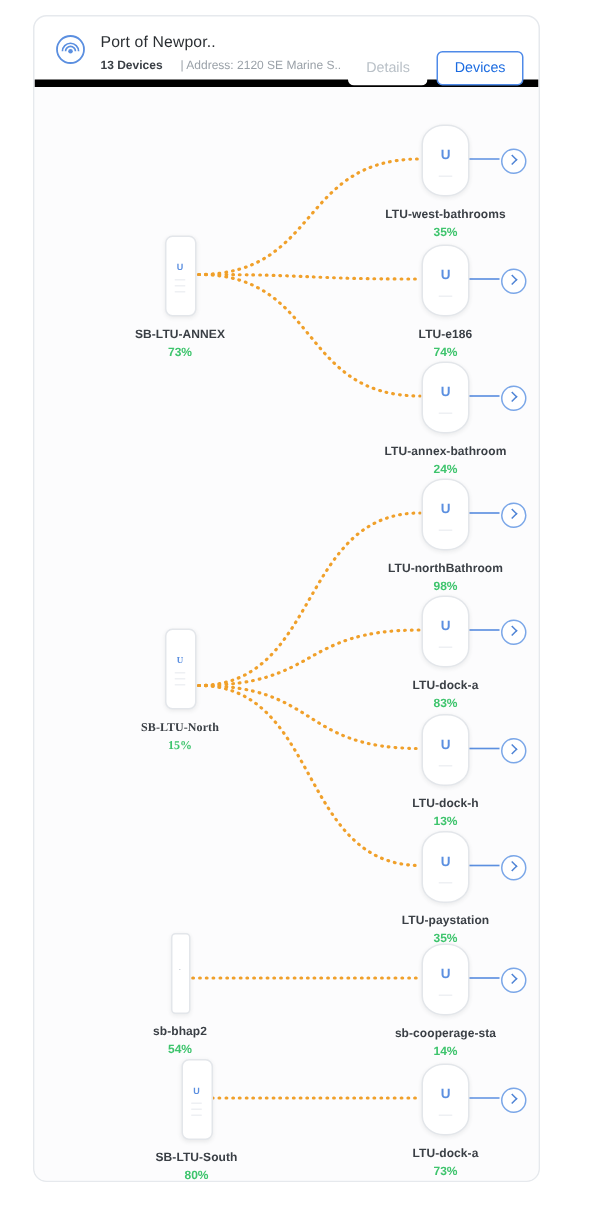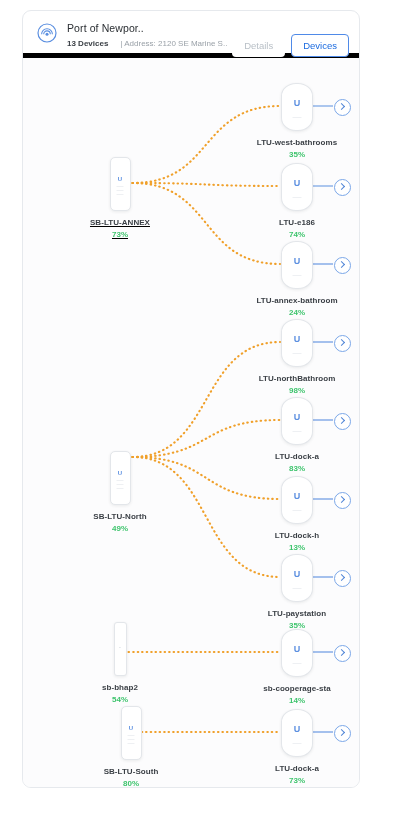--- a/index.html
+++ b/index.html
@@ -242,21 +242,21 @@
         <path d="M 109.5 399 C 190.625 399, 175.875 284, 257 284" fill="none" stroke="#f0a02a" stroke-width="2.1" stroke-linecap="round" stroke-dasharray="0.5 4"></path>
         <path d="M 109.5 399 C 190.625 399, 175.875 362, 257 362" fill="none" stroke="#f0a02a" stroke-width="2.1" stroke-linecap="round" stroke-dasharray="0.5 4"></path>
         <path d="M 109.5 399 C 190.625 399, 175.875 441, 257 441" fill="none" stroke="#f0a02a" stroke-width="2.1" stroke-linecap="round" stroke-dasharray="0.5 4"></path>
         <path d="M 109.5 399 C 190.625 399, 175.875 519, 257 519" fill="none" stroke="#f0a02a" stroke-width="2.1" stroke-linecap="round" stroke-dasharray="0.5 4"></path>
         <line x1="289" y1="594" x2="310" y2="594" stroke="#5b8fe0" stroke-width="1.1"></line>
         <path d="M 105.5 594 C 188.825 594, 173.675 594, 257 594" fill="none" stroke="#f0a02a" stroke-width="2.1" stroke-linecap="round" stroke-dasharray="0.5 4"></path>
         <line x1="289" y1="674" x2="310" y2="674" stroke="#5b8fe0" stroke-width="1.1"></line>
         <path d="M 109.5 674 C 190.625 674, 175.875 674, 257 674" fill="none" stroke="#f0a02a" stroke-width="2.1" stroke-linecap="round" stroke-dasharray="0.5 4"></path>
       </svg>
     <div id="nodes">
-        <div class="node" style="left: 97px; top: 99px; text-decoration: underline;">
+        <div class="node" style="left: 97px; top: 99px;">
           <div class="dev sector">
             <span class="ulogo">U</span>
             <span class="vent v1"></span>
             <span class="vent v2"></span>
             <span class="vent v3"></span>
           </div>
           <div class="node-label">SB-LTU-ANNEX</div>
           <div class="node-pct">73%</div>
         </div>
         <div class="node" style="left: 274px; top: 25px;">
@@ -279,29 +279,29 @@
           <div class="dev station">
             <span class="ulogo">U</span>
             <span class="vent v1"></span>
           </div>
           <div class="node-label">LTU-annex-bathroom</div>
           <div class="node-pct">24%</div>
         </div>
         <div class="chev" style="left: 318px; top: 48px;"></div>
         <div class="chev" style="left: 318px; top: 128px;"></div>
         <div class="chev" style="left: 318px; top: 206px;"></div>
-        <div class="node" style="left: 97px; top: 393px;">
+        <div class="node" style="left: 97px; top: 361px; font-family: Liberation Serif, serif;">
           <div class="dev sector">
             <span class="ulogo">U</span>
             <span class="vent v1"></span>
             <span class="vent v2"></span>
             <span class="vent v3"></span>
           </div>
           <div class="node-label">SB-LTU-North</div>
-          <div class="node-pct">49%</div>
+          <div class="node-pct">15%</div>
         </div>
         <div class="node" style="left: 274px; top: 261px;">
           <div class="dev station">
             <span class="ulogo">U</span>
             <span class="vent v1"></span>
           </div>
           <div class="node-label">LTU-northBathroom</div>
           <div class="node-pct">98%</div>
         </div>
         <div class="node" style="left: 274px; top: 339px;">

